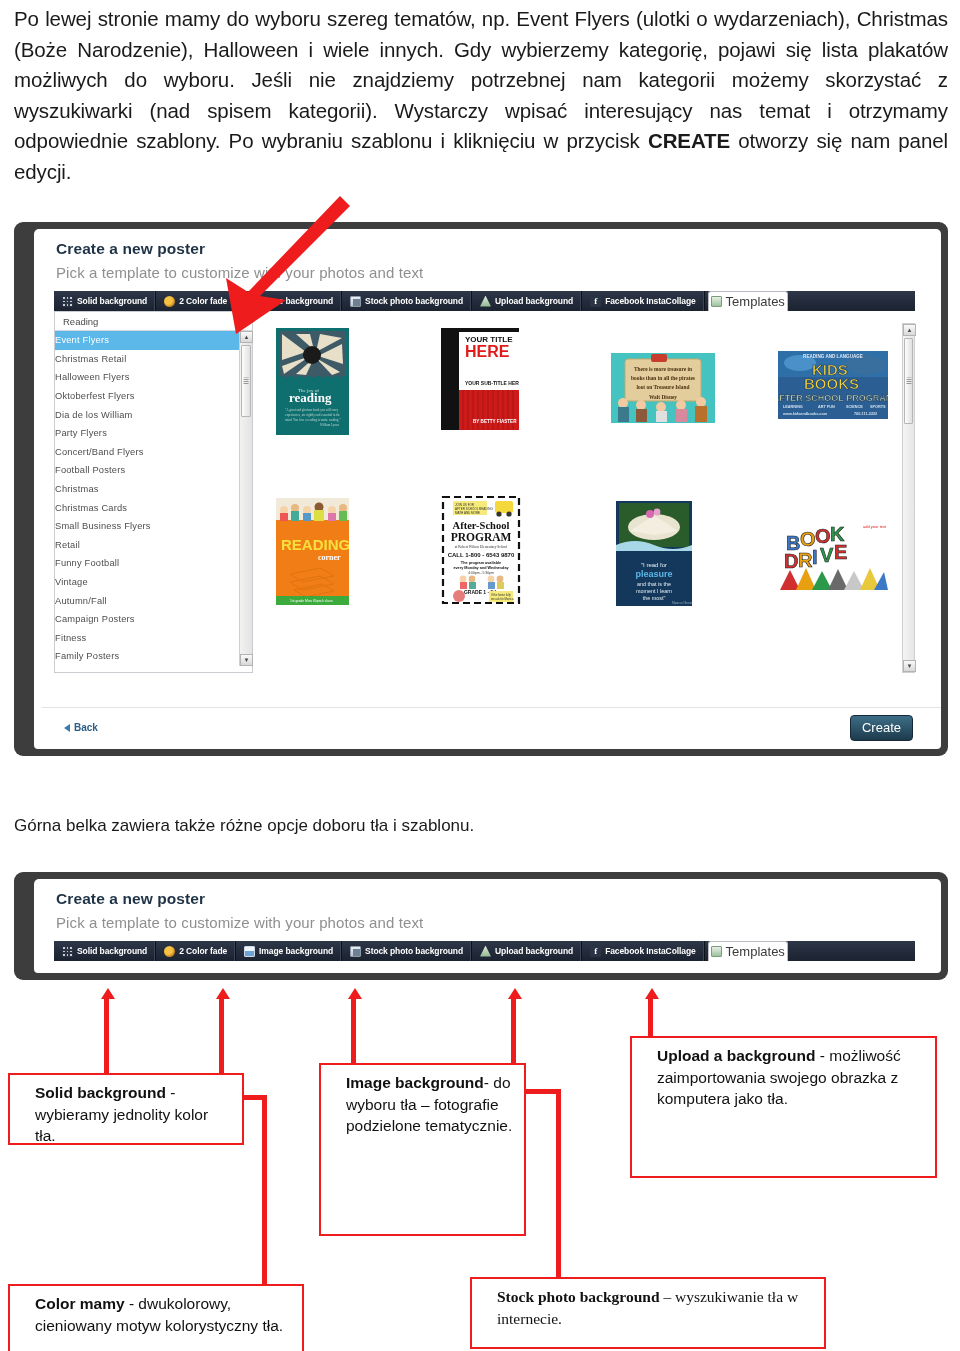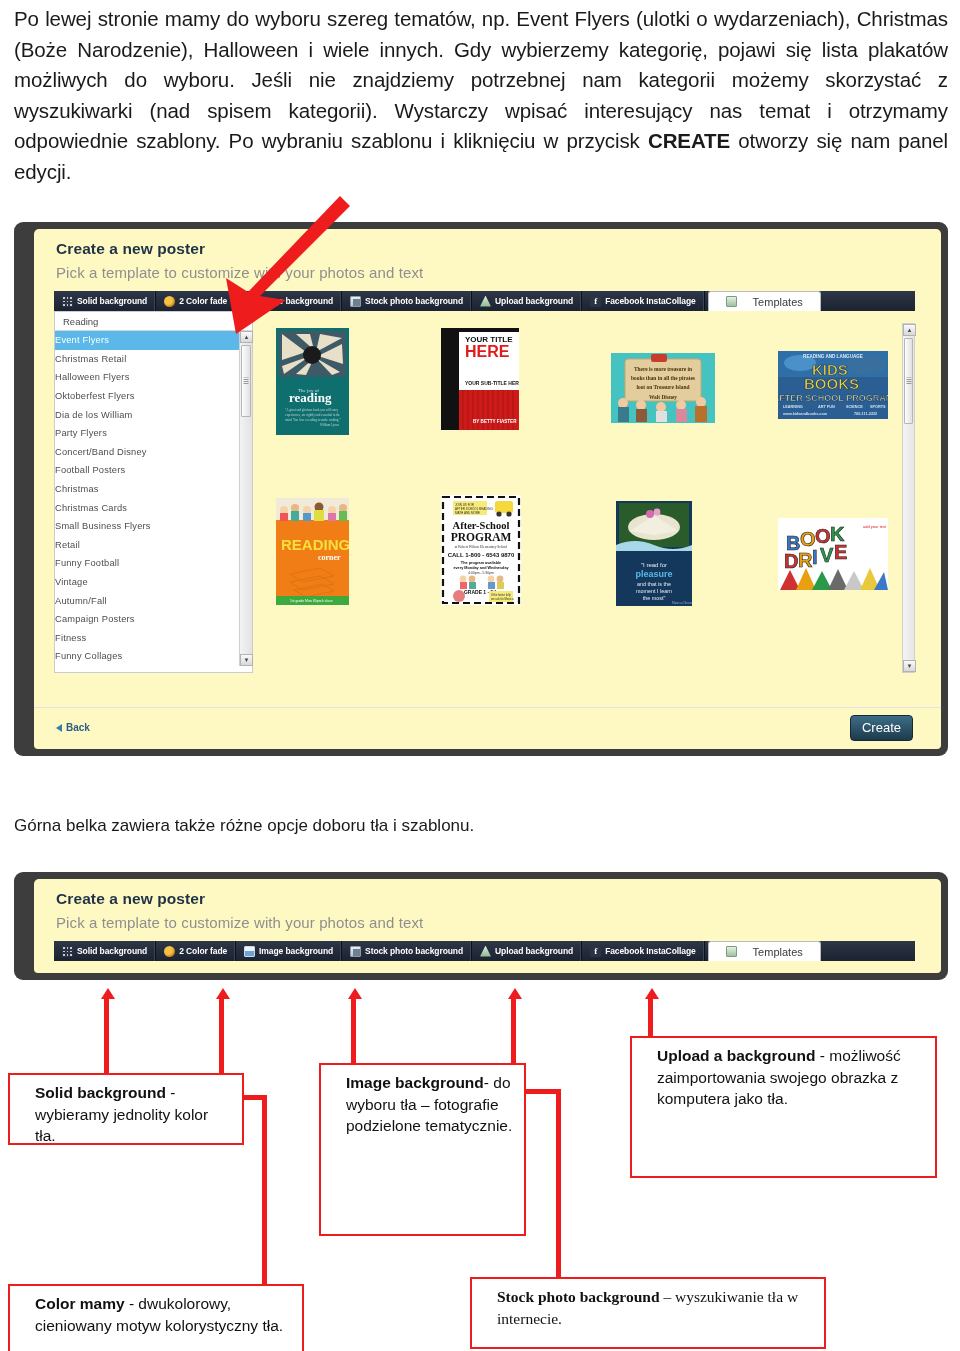--- a/index.html
+++ b/index.html
@@ -25,21 +25,21 @@
   .intro b { font-weight: bold; }
 
   
   .app-frame {
     position: absolute;
     background: #3d3d3d;
     border-radius: 9px;
     padding: 7px 7px 7px 20px;
   }
   .app-inner {
-    background: #fef9c3;
+    background: #ffffff;
     border-radius: 5px 5px 4px 4px;
     height: 100%;
     position: relative;
     overflow: hidden;
   }
   .app-title {
     font-size: 15.5px;
     font-weight: bold;
     color: #1f3346;
     padding: 11px 0 0 22px;
@@ -93,27 +93,27 @@
       radial-gradient(circle at 9px 9px, #c8cbd4 0.9px, transparent 1px),
       #2b3445;
   }
   .ico-palette { background: radial-gradient(circle at 40% 40%, #f7c244 40%, #c8821c 70%, #6d4408 100%); border-radius:50%; }
   .ico-image { background: linear-gradient(#eef4fb 0 45%, #6ea3d6 45% 100%); border:1px solid #cfd9e3; }
   .ico-stock { background: linear-gradient(#e9eef4, #b9c6d3); border:1px solid #8d9aa8; position:relative; }
   .ico-stock:after { content:""; position:absolute; left:2px; top:2px; width:7px; height:7px; background:#6f8093; }
   .ico-upload { background: linear-gradient(#dfeadf, #8fb88f); clip-path: polygon(50% 0, 100% 100%, 0 100%); }
   .ico-fb { background:#2b3445; color:#fff; font-weight:bold; font-size:9px; text-align:center; line-height:11px; font-family:"Liberation Serif", serif; }
   .tb-tab {
-    display:flex; align-items:center; gap:16px;
-    padding: 0 17px;
+    display:flex; align-items:center; gap:4px;
+    padding: 0 2px;
     background:#ffffff;
     border:1px solid #b9bdc3;
     border-bottom:none;
     border-radius:3px 3px 0 0;
-    font-size:11px;
+    font-size:13px;
     color:#3b3b3b;
     margin-left:3px;
     white-space:nowrap;
   }
   .ico-templates { background: linear-gradient(#e6efe6, #9dc29d); border:1px solid #7d9c7d; }
 
   
   .cat-panel {
     position: absolute;
     background:#fff;
@@ -165,21 +165,21 @@
   
   .thumbs { position:absolute; }
   .thumb { position:absolute; }
   .main-scroll {
     position:absolute; width:13px;
     background:linear-gradient(90deg,#f4f4f4,#e6e6e6);
     border:1px solid #cfcfcf;
   }
 
   .app-footer {
-    position:absolute; left:0; right:0; bottom:0;
+    position:absolute; left:8px; right:0; bottom:0;
     height:42px;
     border-top:1px solid #e2e2e2;
   }
   .back-link {
     position:absolute; left:22px; top:14px;
     font-size:10px; color:#2c5d87; font-weight:bold;
     display:flex; align-items:center; gap:4px;
   }
   .back-tri {
     width:0;height:0;
@@ -275,32 +275,32 @@
 
     <div class="cat-panel" style="left:20px; top:82px; width:199px; height:362px;">
       <div class="cat-search">Reading</div>
       <div class="cat-list">
         <div class="cat-item sel">Event Flyers</div>
         <div class="cat-item">Christmas Retail</div>
         <div class="cat-item">Halloween Flyers</div>
         <div class="cat-item">Oktoberfest Flyers</div>
         <div class="cat-item">Dia de los William</div>
         <div class="cat-item">Party Flyers</div>
-        <div class="cat-item">Concert/Band Disney</div>
+        <div class="cat-item">Concert/Band Flyers</div>
         <div class="cat-item">Football Posters</div>
         <div class="cat-item">Christmas</div>
         <div class="cat-item">Christmas Cards</div>
         <div class="cat-item">Small Business Flyers</div>
         <div class="cat-item">Retail</div>
         <div class="cat-item">Funny Football</div>
         <div class="cat-item">Vintage</div>
         <div class="cat-item">Autumn/Fall</div>
         <div class="cat-item">Campaign Posters</div>
         <div class="cat-item">Fitness</div>
-        <div class="cat-item">Funny Collages</div>
+        <div class="cat-item">Family Posters</div>
         <div class="cat-scroll">
           <div class="sb-btn">▲</div>
           <div class="sb-thumb"></div>
           <div class="sb-btn" style="position:absolute;bottom:0;left:0;">▼</div>
         </div>
       </div>
     </div>
 
     <div class="thumbs" style="left:232px; top:94px; right:26px; height:350px;">
 

